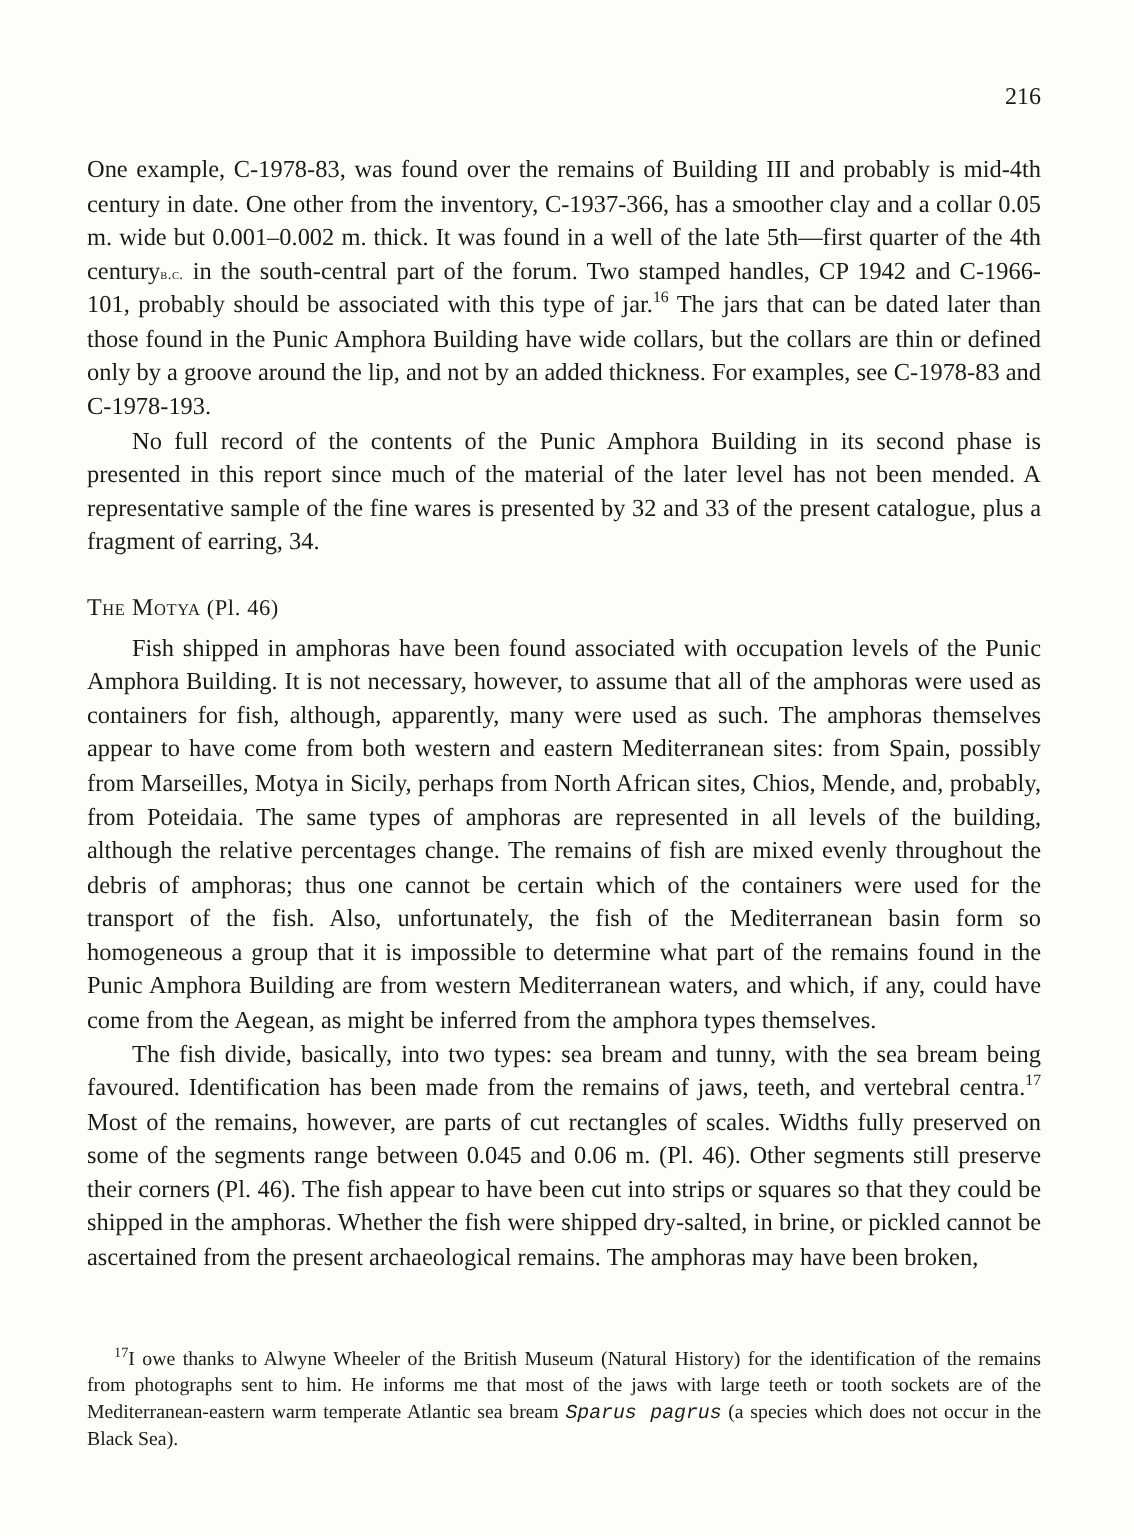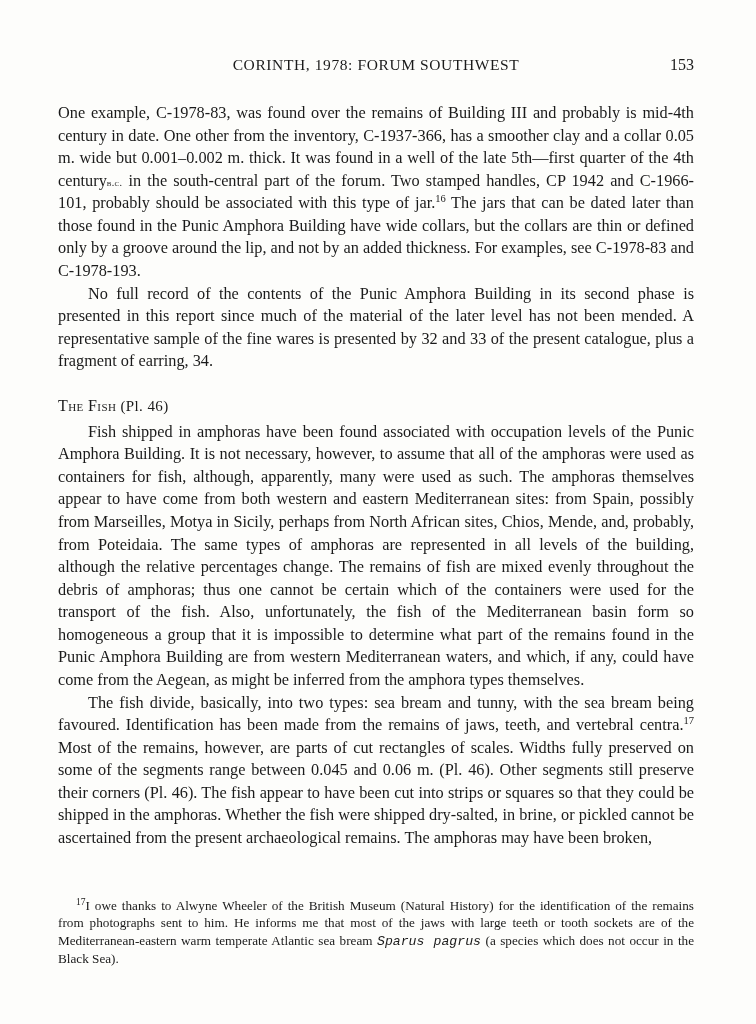--- a/index.html
+++ b/index.html
@@ -108,29 +108,28 @@
     vertical-align: super;
     line-height: 0;
   }
 </style>
 </head>
 <body>
 
 <div class="page">
 
   <div class="running-head">
-    <span class="title">CORINTH, 1978: FORUM SOUTHWEST</span>
-    <span class="folio">153</span>
+    <span class="folio">216</span>
   </div>
 
   <p class="body"><span>One example, C-1978-83, was found over the remains of Building III and probably is mid-4th century in date. One other from the inventory, C-1937-366, has a smoother clay and a collar 0.05 m. wide but 0.001–0.002 m. thick. It was found in a well of the late 5th—first quarter of the 4th century</span><span class="smallcaps">b.c.</span><span> in the south-central part of the forum. Two stamped handles, CP 1942 and C-1966-101, probably should be associated with this type of jar.</span><sup class="fn">16</sup><span> The jars that can be dated later than those found in the Punic Amphora Building have wide collars, but the collars are thin or defined only by a groove around the lip, and not by an added thickness. For examples, see C-1978-83 and C-1978-193.</span></p>
 
   <p class="body indent"><span>No full record of the contents of the Punic Amphora Building in its second phase is presented in this report since much of the material of the later level has not been mended. A representative sample of the fine wares is presented by </span><span class="bold">32</span><span> and </span><span class="bold">33</span><span> of the present catalogue, plus a fragment of earring, </span><span class="bold">34</span><span>.</span></p>
 
-  <div class="section-head"><span class="sc">The Fish</span><span> (Pl. 46)</span></div>
+  <div class="section-head"><span class="sc">The Motya</span><span> (Pl. 46)</span></div>
 
   <p class="body indent">Fish shipped in amphoras have been found associated with occupation levels of the Punic Amphora Building. It is not necessary, however, to assume that all of the amphoras were used as containers for fish, although, apparently, many were used as such. The amphoras themselves appear to have come from both western and eastern Mediterranean sites: from Spain, possibly from Marseilles, Motya in Sicily, perhaps from North African sites, Chios, Mende, and, probably, from Poteidaia. The same types of amphoras are represented in all levels of the building, although the relative percentages change. The remains of fish are mixed evenly throughout the debris of amphoras; thus one cannot be certain which of the containers were used for the transport of the fish. Also, unfortunately, the fish of the Mediterranean basin form so homogeneous a group that it is impossible to determine what part of the remains found in the Punic Amphora Building are from western Mediterranean waters, and which, if any, could have come from the Aegean, as might be inferred from the amphora types themselves.</p>
 
   <p class="body indent"><span>The fish divide, basically, into two types: sea bream and tunny, with the sea bream being favoured. Identification has been made from the remains of jaws, teeth, and vertebral centra.</span><sup class="fn">17</sup><span> Most of the remains, however, are parts of cut rectangles of scales. Widths fully preserved on some of the segments range between 0.045 and 0.06 m. (Pl. 46). Other segments still preserve their corners (Pl. 46). The fish appear to have been cut into strips or squares so that they could be shipped in the amphoras. Whether the fish were shipped dry-salted, in brine, or pickled cannot be ascertained from the present archaeological remains. The amphoras may have been broken,</span></p>
 
   <div class="notes">
     <hr class="notes-rule">
     <p class="note"><sup>17</sup><span>I owe thanks to Alwyne Wheeler of the British Museum (Natural History) for the identification of the remains from photographs sent to him. He informs me that most of the jaws with large teeth or tooth sockets are of the Mediterranean-eastern warm temperate Atlantic sea bream </span><span class="ital">Sparus pagrus</span><span> (a species which does not occur in the Black Sea).</span></p>
   </div>
 

